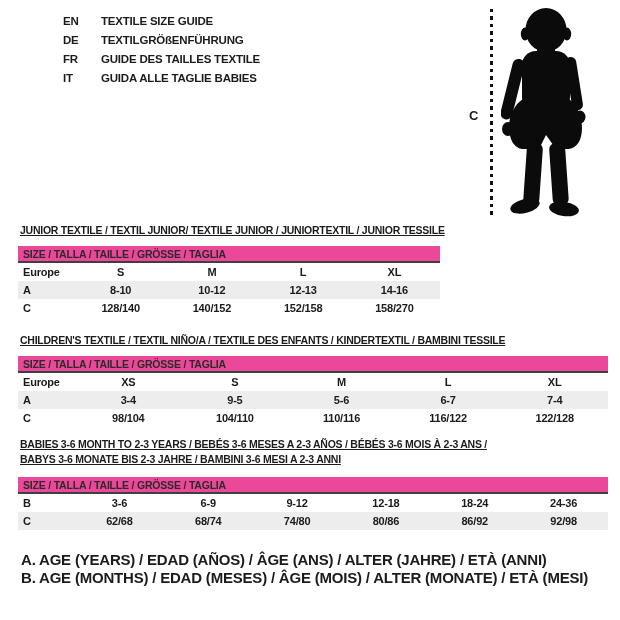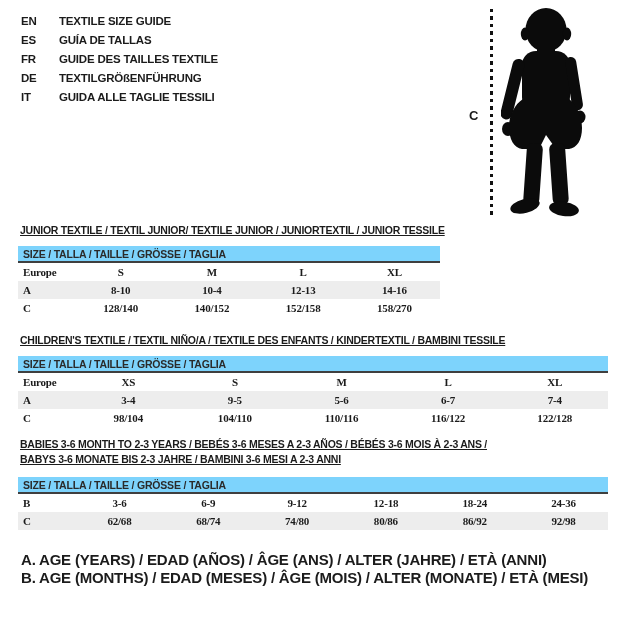--- a/index.html
+++ b/index.html
@@ -9,42 +9,42 @@
     background:#ffffff;
     color:#1b1b1b;
     font-family:"Liberation Sans","DejaVu Sans",sans-serif;
     font-weight:700;
     overflow:hidden;
   }
 
   
   .lang-block { position:absolute; left:21px; top:12px; }
   .lang-row { display:flex; line-height:19px; font-size:11.5px; letter-spacing:-0.2px; }
-  .lang-code { display:inline-block; width:38px; }
+  .lang-code { display:inline-block; width:38px;margin-left:42px; }
   .lang-title { display:inline-block; }
 
   
   .figure { position:absolute; left:455px; top:5px; width:165px; height:215px; }
   .c-label { position:absolute; left:14px; top:103px; font-size:13px; }
   .dotted-line {
     position:absolute; left:35px; top:4px; width:2.5px; height:207px;
     background:repeating-linear-gradient(to bottom,#121212 0 3.5px,transparent 3.5px 7.5px);
   }
   .silhouette { position:absolute; left:46px; top:2px; }
 
   
   .tbl-title { position:absolute; left:20px; font-size:10.5px; letter-spacing:-0.25px; line-height:15px; white-space:nowrap;text-decoration:underline; }
   .size-table { position:absolute; left:18px; }
   .size-bar {
-    height:17px; line-height:17px; background:#7dd3fc;
+    height:17px; line-height:17px; background:#ec4899;
     border-bottom:2px solid #3f3f3f; padding-left:5px;
     font-size:10.5px; letter-spacing:-0.2px; color:#2a2a2a;
   }
   table { width:100%; border-collapse:collapse; table-layout:fixed; }
-  td { height:18px; text-align:center; font-size:11px; letter-spacing:-0.2px; vertical-align:middle; padding:0;font-family:Liberation Serif, serif; }
+  td { height:18px; text-align:center; font-size:11px; letter-spacing:-0.2px; vertical-align:middle; padding:0; }
   td.lbl { width:57px; text-align:left; padding-left:5px; }
   tr.shade td { background:#ededed; }
 
   
   .footnotes { position:absolute; left:21px; top:551px; }
   .footnote { font-size:15px; letter-spacing:-0.2px; line-height:17.5px; white-space:nowrap; }
 
   #t1-title { top:223px; }
   #t1 { top:246px; width:422px; }
   #t2-title { top:333px; }
@@ -54,34 +54,30 @@
 </style>
 </head>
 <body>
 
 <div class="lang-block">
   <div class="lang-row">
     <span class="lang-code">EN</span>
     <span class="lang-title">TEXTILE SIZE GUIDE</span>
   </div>
   <div class="lang-row">
-    <span class="lang-code">ES</span>
-    <span class="lang-title">GUÍA DE TALLAS</span>
+    <span class="lang-code">DE</span>
+    <span class="lang-title">TEXTILGRÖßENFÜHRUNG</span>
   </div>
   <div class="lang-row">
     <span class="lang-code">FR</span>
     <span class="lang-title">GUIDE DES TAILLES TEXTILE</span>
   </div>
   <div class="lang-row">
-    <span class="lang-code">DE</span>
-    <span class="lang-title">TEXTILGRÖßENFÜHRUNG</span>
-  </div>
-  <div class="lang-row">
     <span class="lang-code">IT</span>
-    <span class="lang-title">GUIDA ALLE TAGLIE TESSILI</span>
+    <span class="lang-title">GUIDA ALLE TAGLIE BABIES</span>
   </div>
 </div>
 
 <div class="figure">
   <span class="c-label">C</span>
   <div class="dotted-line"></div>
   <svg class="silhouette" width="100" height="210" viewBox="0 0 100 210">
     <g fill="#0b0b0b">
       <ellipse cx="45" cy="23" rx="20.5" ry="22"></ellipse>
       <ellipse cx="24" cy="27" rx="4.2" ry="6.5"></ellipse>
@@ -109,21 +105,21 @@
         <tr>
       <td class="lbl">Europe</td>
       <td>S</td>
       <td>M</td>
       <td>L</td>
       <td>XL</td>
     </tr>
     <tr class="shade">
       <td class="lbl">A</td>
       <td>8-10</td>
-      <td>10-4</td>
+      <td>10-12</td>
       <td>12-13</td>
       <td>14-16</td>
     </tr>
     <tr>
       <td class="lbl">C</td>
       <td>128/140</td>
       <td>140/152</td>
       <td>152/158</td>
       <td>158/270</td>
     </tr>

